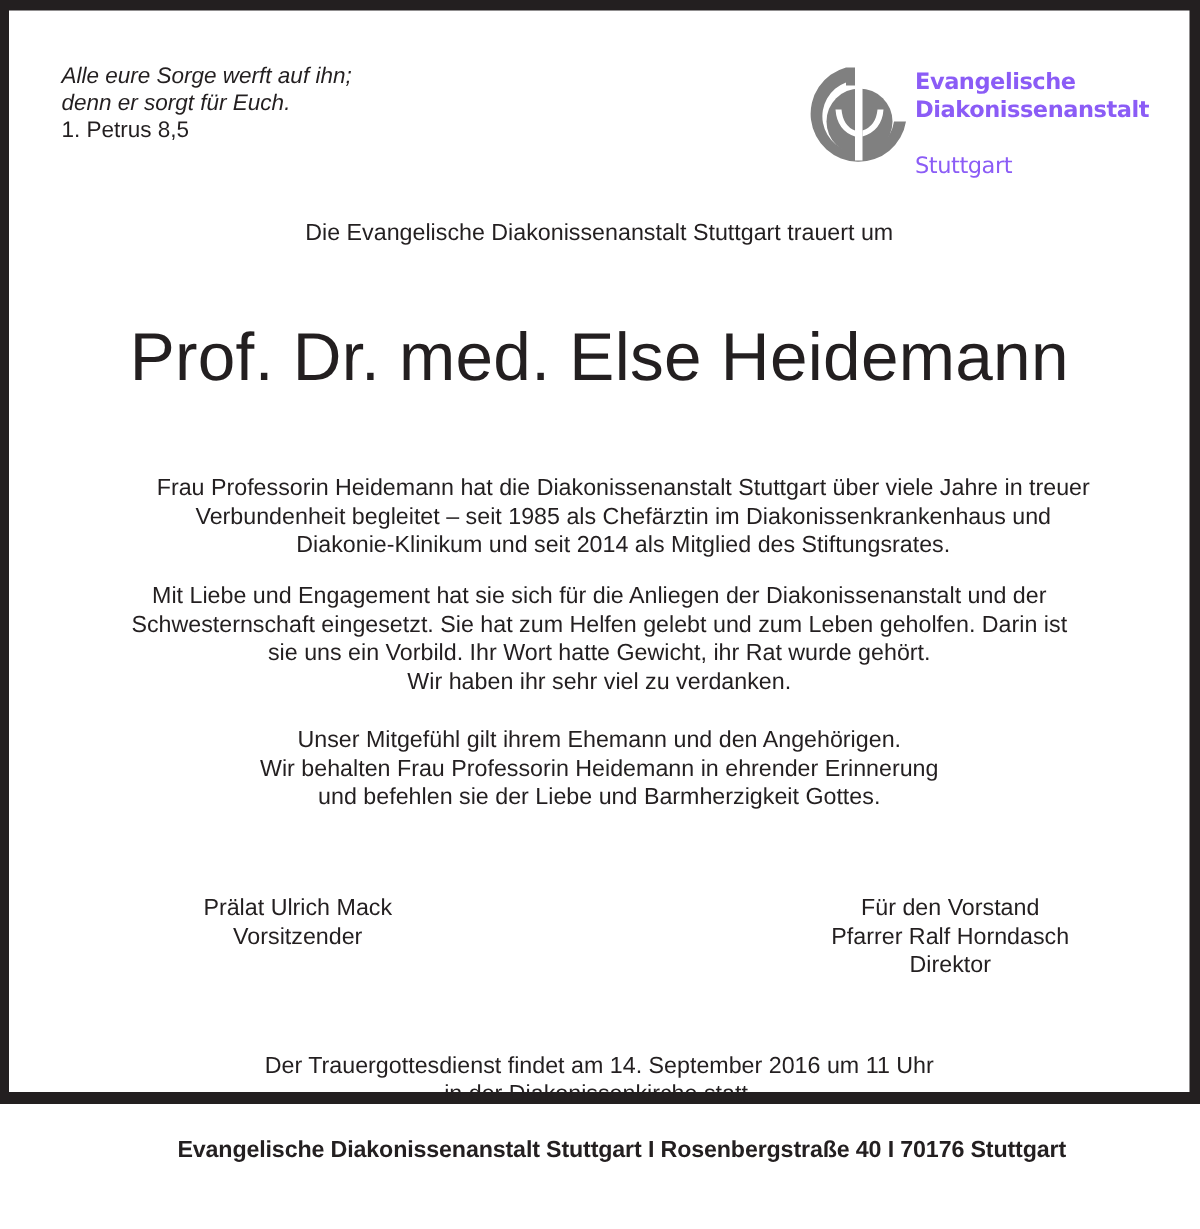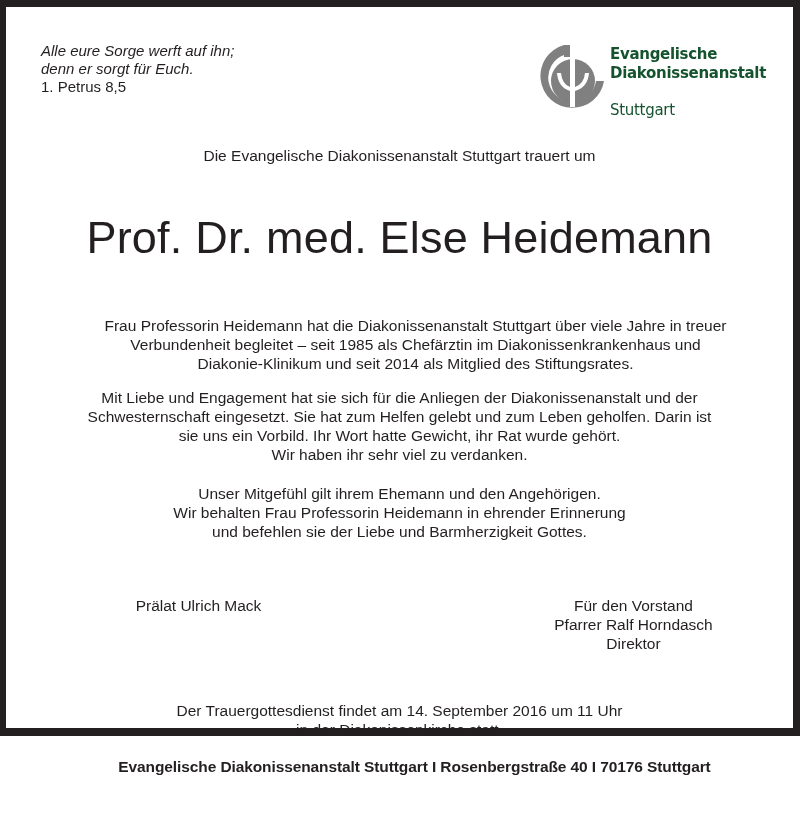--- a/index.html
+++ b/index.html
@@ -21,21 +21,21 @@
       left: 35px; top: 35px;
       font-size: 15px; line-height: 18px;
     }
     .verse .it { font-style: italic; display: block; }
     .verse .ref { display: block; }
     .logo { left: 532px; top: 36px; width: 240px; height: 70px; }
     .logo svg { position: absolute; left: 0; top: 0; }
     .logo-text {
       position: absolute; left: 72px; top: 2px;
       font-family: "DejaVu Sans", sans-serif;
-      font-size: 15px; line-height: 19px; color: #14532d;
+      font-size: 15px; line-height: 19px; color: #8b5cf6;
       letter-spacing: -0.3px;
     }
     .logo-text .b { font-weight: bold; display: block; }
     .logo-text .n { display: block; margin-top: 18px; }
     .center { left: 0; width: 787px; text-align: center; }
     .intro { top: 140px; font-size: 15.5px; }
     .name { top: 205px; font-size: 45px; letter-spacing: 0.2px; }
     .para { font-size: 15.5px; line-height: 19px; }
     .p1 { top: 309px; margin-left: 16px; }
     .p2 { top: 381px; }
@@ -96,20 +96,21 @@
   </div>
 
   <div class="abs center para p3">
     <span class="line">Unser Mitgefühl gilt ihrem Ehemann und den Angehörigen.</span>
     <span class="line">Wir behalten Frau Professorin Heidemann in ehrender Erinnerung</span>
     <span class="line">und befehlen sie der Liebe und Barmherzigkeit Gottes.</span>
   </div>
 
   <div class="abs sig sig-left">
     <span>Prälat Ulrich Mack</span>
+    <span>Vorsitzender</span>
   </div>
 
   <div class="abs sig sig-right">
     <span>Für den Vorstand</span>
     <span>Pfarrer Ralf Horndasch</span>
     <span>Direktor</span>
   </div>
 
   <div class="abs center para service">
     <span class="line">Der Trauergottesdienst findet am 14. September 2016 um 11 Uhr</span>

